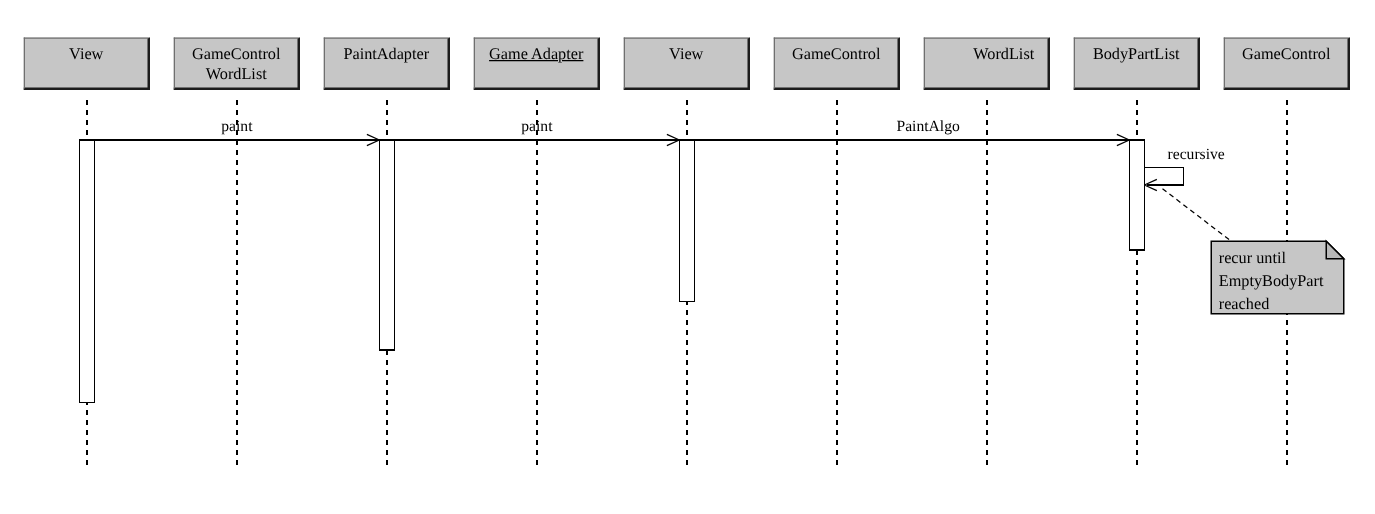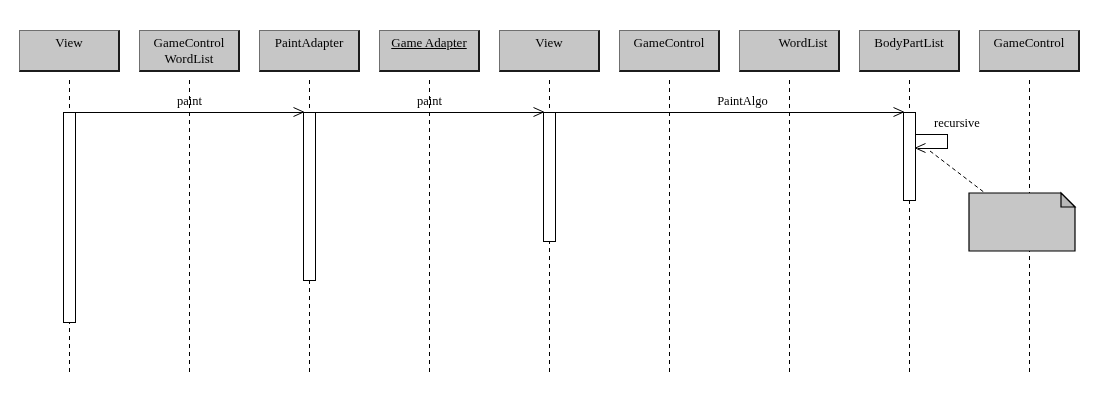--- a/index.html
+++ b/index.html
@@ -70,13 +70,18 @@
       <div class="pbox" style="left: 739px; padding-left: 28px;"><span>WordList</span></div>
       <div class="pbox" style="left: 859px;"><span>BodyPartList</span></div>
       <div class="pbox" style="left: 979px;"><span>GameControl</span></div>
     </div>
   <div id="overlay">
       <span class="msg-label" style="left: 189.5px; top: 95px;">paint</span>
       <span class="msg-label" style="left: 429.5px; top: 95px;">paint</span>
       <span class="msg-label" style="left: 729.5px; top: 95px; margin-left: 13px;">PaintAlgo</span>
       <span class="plain-label" style="left: 917px; top: 117px; margin-left: 17px;">recursive</span>
     </div>
+  <div id="note-text">
+    <span>recur until</span>
+    <span>EmptyBodyPart</span>
+    <span>reached</span>
+  </div>
 </div>
 
 </body></html>

